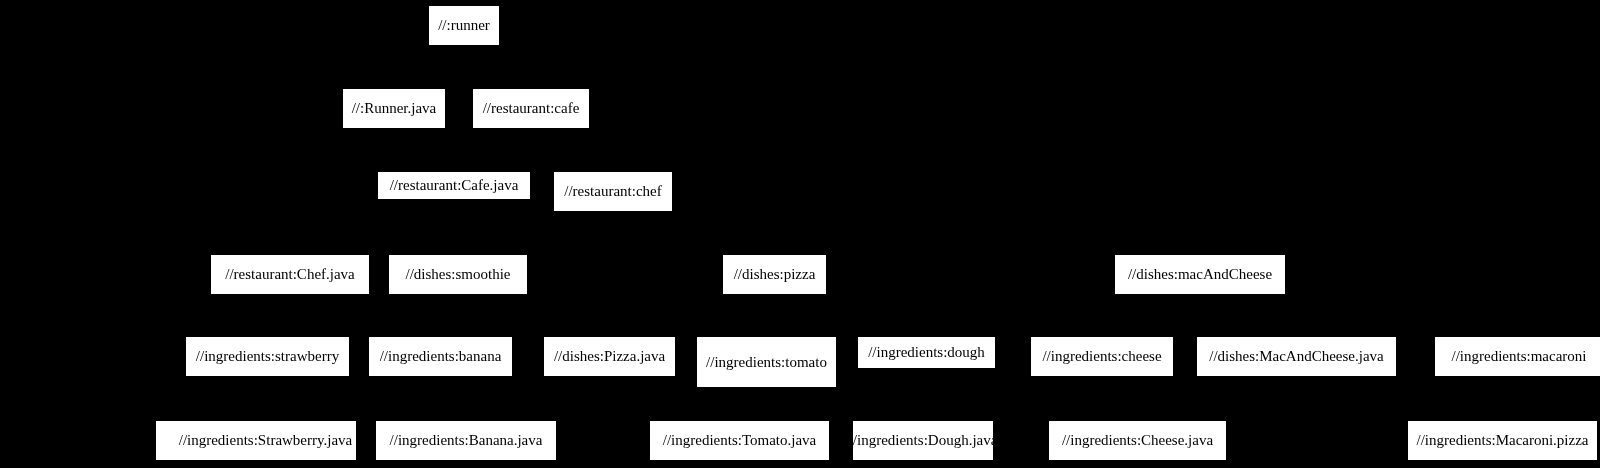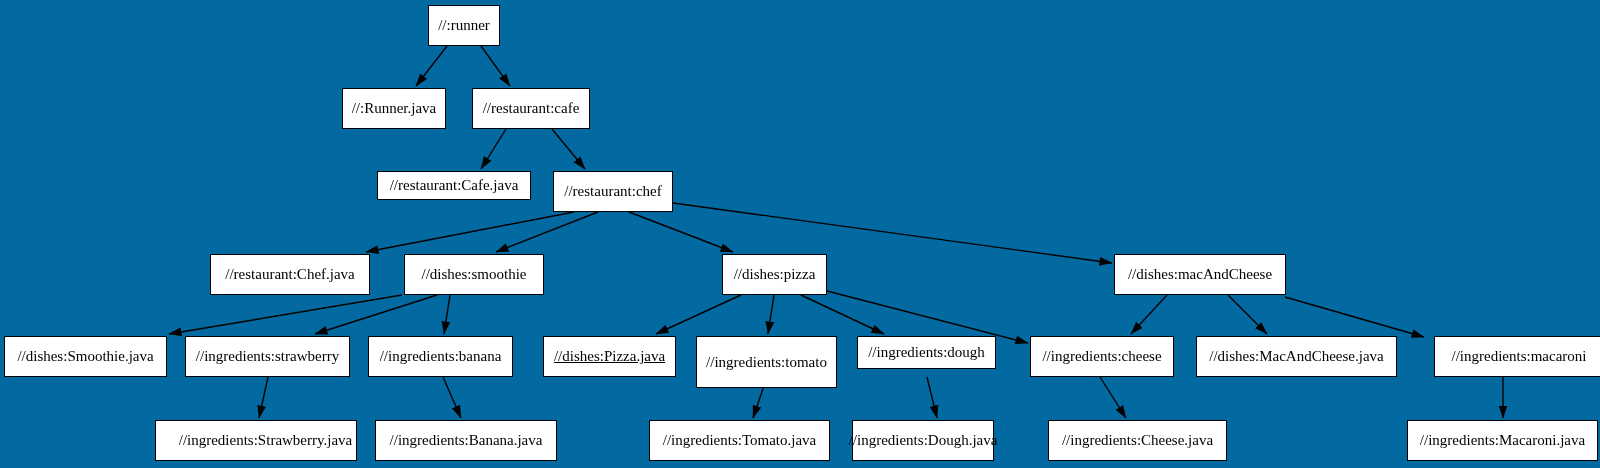--- a/index.html
+++ b/index.html
@@ -4,21 +4,21 @@
 <style>
   html, body {
     margin: 0;
     padding: 0;
     background: #ffffff;
   }
   .graph-root {
     position: relative;
     width: 1600px;
     height: 468px;
-    background: #0369a1;
+    background: #000000;
     overflow: hidden;
     font-family: "Liberation Serif", "DejaVu Serif", serif;
   }
   .graph-root svg.edge-layer {
     position: absolute;
     left: 0;
     top: 0;
     width: 1600px;
     height: 468px;
     pointer-events: none;
@@ -72,31 +72,30 @@
       <line x1="927" y1="377" x2="937" y2="418" stroke="#000000" stroke-width="1.4" marker-end="url(#arrowhead)"></line>
       <line x1="1100" y1="377" x2="1126" y2="418" stroke="#000000" stroke-width="1.4" marker-end="url(#arrowhead)"></line>
       <line x1="1503" y1="377" x2="1503" y2="418" stroke="#000000" stroke-width="1.4" marker-end="url(#arrowhead)"></line>
     </svg>
     <div class="node" style="left: 428px; top: 5px; width: 72px; height: 41px;">//:runner</div>
     <div class="node" style="left: 342px; top: 88px; width: 104px; height: 41px;">//:Runner.java</div>
     <div class="node" style="left: 472px; top: 88px; width: 118px; height: 41px;">//restaurant:cafe</div>
     <div class="node" style="left: 377px; top: 171px; width: 154px; height: 29px;">//restaurant:Cafe.java</div>
     <div class="node" style="left: 553px; top: 171px; width: 120px; height: 41px;">//restaurant:chef</div>
     <div class="node" style="left: 210px; top: 254px; width: 160px; height: 41px;">//restaurant:Chef.java</div>
-    <div class="node" style="left: 388px; top: 254px; width: 140px; height: 41px; margin-left: 16px;">//dishes:smoothie</div>
+    <div class="node" style="left: 388px; top: 254px; width: 140px; height: 41px;">//dishes:smoothie</div>
     <div class="node" style="left: 722px; top: 254px; width: 105px; height: 41px;">//dishes:pizza</div>
     <div class="node" style="left: 1114px; top: 254px; width: 172px; height: 41px;">//dishes:macAndCheese</div>
-    <div class="node" style="left: 4px; top: 336px; width: 163px; height: 41px;">//dishes:Smoothie.java</div>
     <div class="node" style="left: 185px; top: 336px; width: 165px; height: 41px;">//ingredients:strawberry</div>
     <div class="node" style="left: 368px; top: 336px; width: 145px; height: 41px;">//ingredients:banana</div>
-    <div class="node" style="left: 543px; top: 336px; width: 133px; height: 41px; text-decoration: underline;">//dishes:Pizza.java</div>
+    <div class="node" style="left: 543px; top: 336px; width: 133px; height: 41px;">//dishes:Pizza.java</div>
     <div class="node" style="left: 696px; top: 336px; width: 141px; height: 52px;">//ingredients:tomato</div>
     <div class="node" style="left: 857px; top: 336px; width: 139px; height: 33px;">//ingredients:dough</div>
     <div class="node" style="left: 1030px; top: 336px; width: 144px; height: 41px;">//ingredients:cheese</div>
     <div class="node" style="left: 1196px; top: 336px; width: 201px; height: 41px;">//dishes:MacAndCheese.java</div>
     <div class="node" style="left: 1418px; top: 336px; width: 170px; height: 41px; margin-left: 16px;">//ingredients:macaroni</div>
     <div class="node" style="left: 155px; top: 420px; width: 202px; height: 41px; padding-left: 19px;">//ingredients:Strawberry.java</div>
     <div class="node" style="left: 375px; top: 420px; width: 182px; height: 41px;">//ingredients:Banana.java</div>
     <div class="node" style="left: 649px; top: 420px; width: 181px; height: 41px;">//ingredients:Tomato.java</div>
     <div class="node" style="left: 852px; top: 420px; width: 142px; height: 41px;">//ingredients:Dough.java</div>
     <div class="node" style="left: 1048px; top: 420px; width: 179px; height: 41px;">//ingredients:Cheese.java</div>
-    <div class="node" style="left: 1407px; top: 420px; width: 191px; height: 41px;">//ingredients:Macaroni.java</div>
+    <div class="node" style="left: 1407px; top: 420px; width: 191px; height: 41px;">//ingredients:Macaroni.pizza</div>
   </div>
 
 </body></html>

